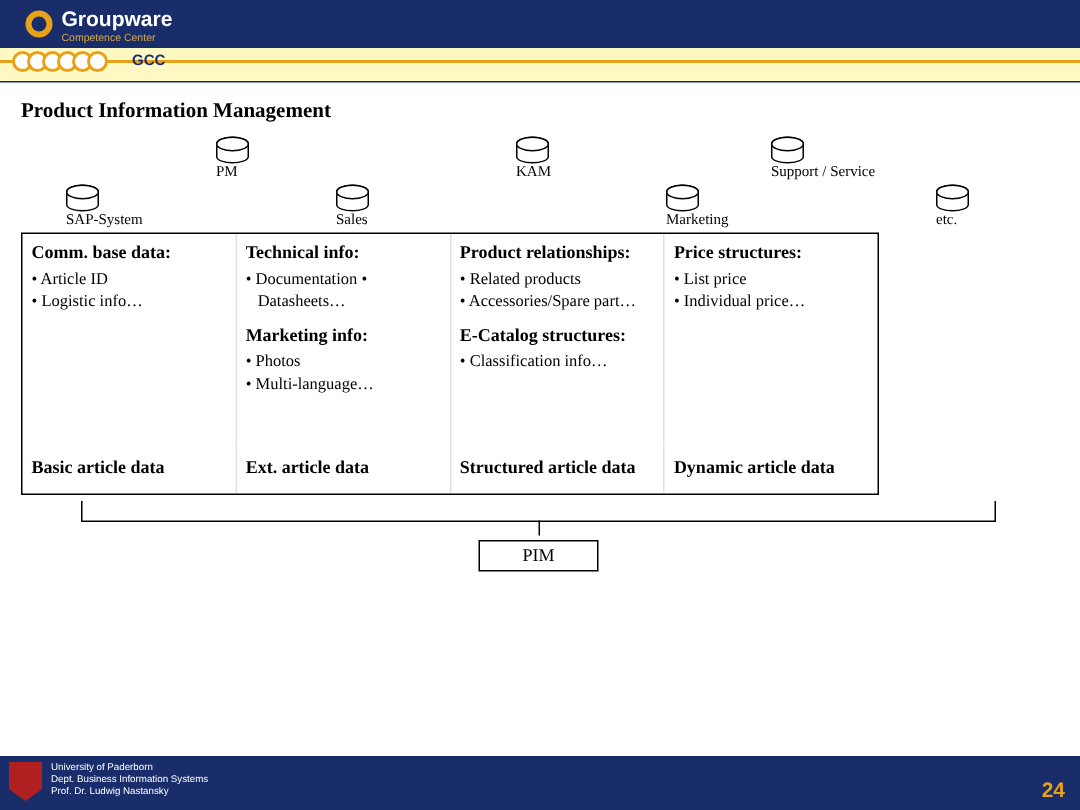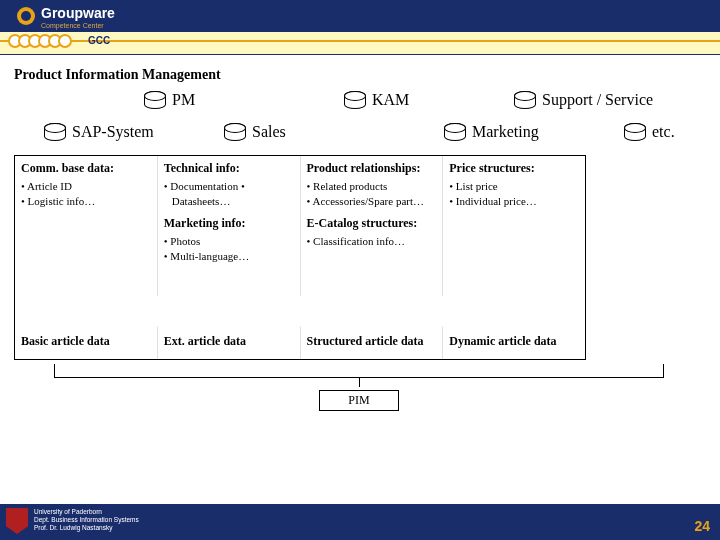--- a/index.html
+++ b/index.html
@@ -77,22 +77,23 @@
 
   
   .db-row {
     height: 30px;
     position: relative;
     margin-bottom: 2px;
   }
   .db-item {
     position: absolute;
     display: flex;
-    align-items: flex-end;
-    font-size: 16px;
+    align-items: flex-start;
+    font-size: 10px;
+    flex-direction: column;
   }
   .cyl {
     width: 22px; height: 18px;
     border: 1px solid #000;
     border-radius: 50% / 25%;
     background: #fff;
     position: relative;
     margin-right: 6px;
   }
   .cyl::before {
@@ -129,21 +130,21 @@
   }
   .data-row {
     min-height: 140px;
   }
   .label-row .col {
     border-top: 1px solid transparent;
   }
   .label-row {
     font-weight: bold;
   }
-  .label-row .col { padding: 6px 6px 10px 6px; font-size:12px;margin-top:30px;}
+  .label-row .col { padding: 6px 6px 10px 6px; font-size:12px;}
   .col.r { border-left: 1px solid rgba(0,0,0,0.12); }
   .col.first { border-left: none; }
 
   
   .bracket-wrap {
     position: relative;
     height: 48px;
     margin-top: 4px;
     text-align: center;
   }

